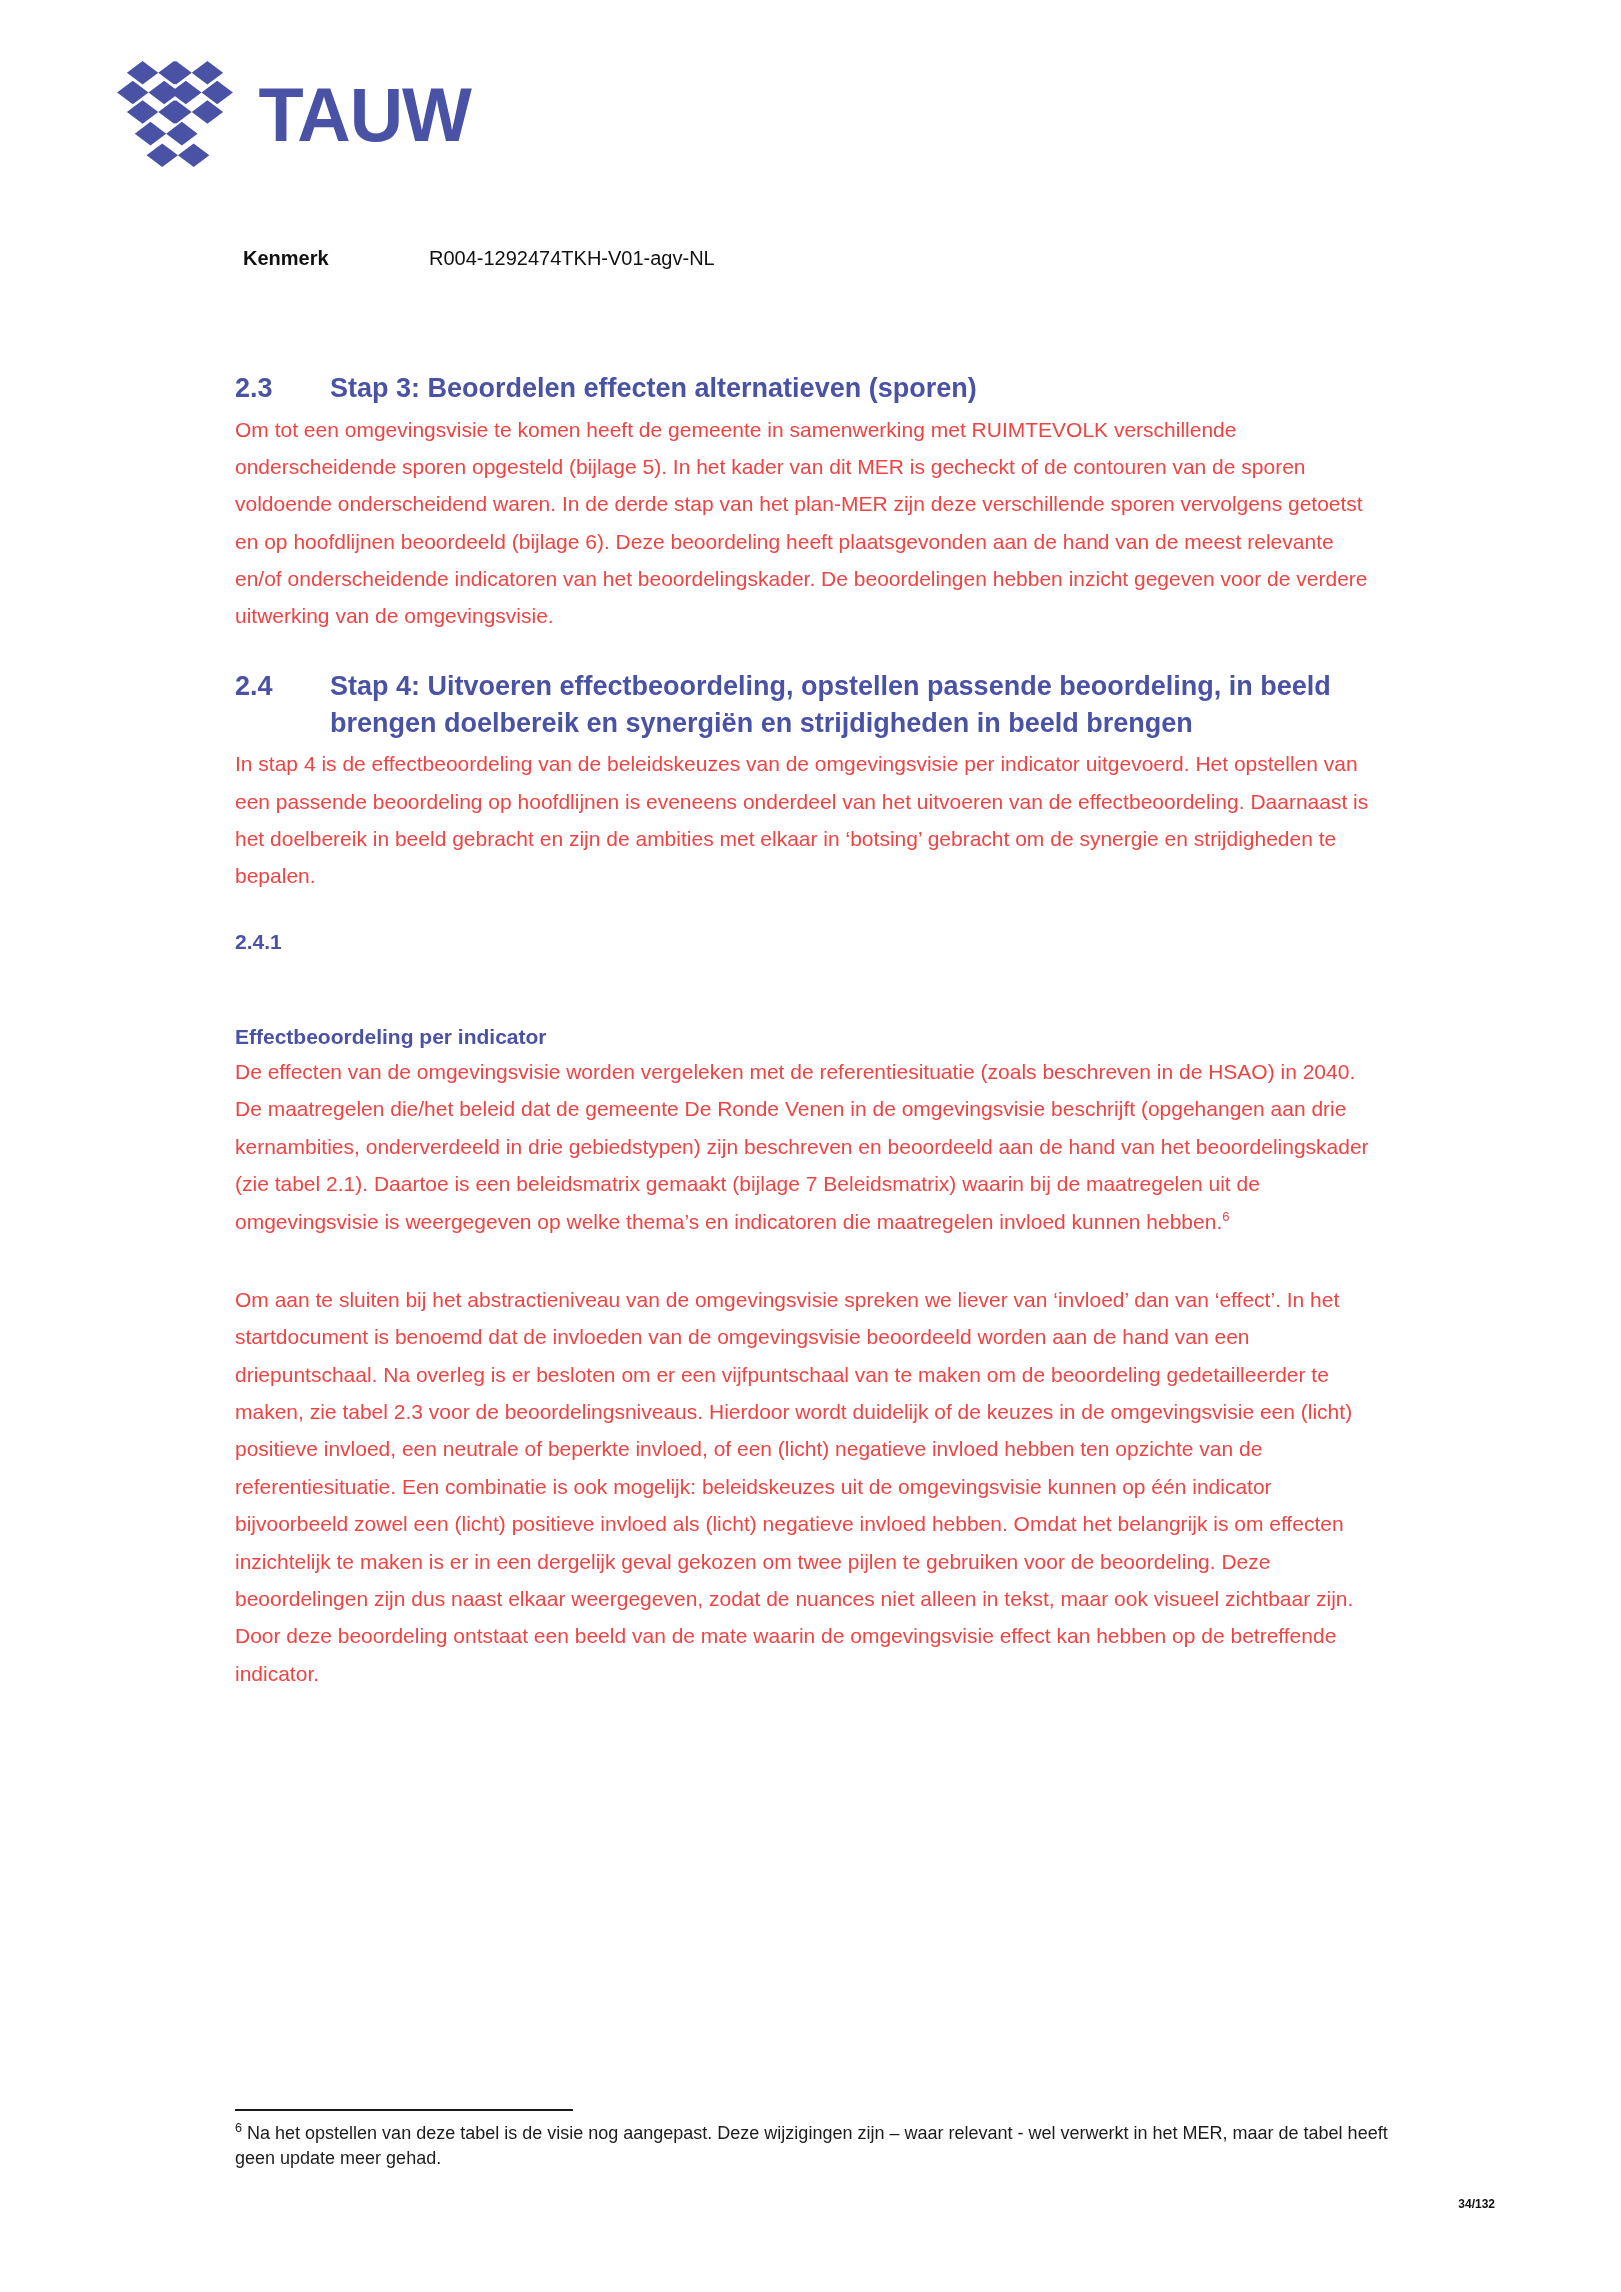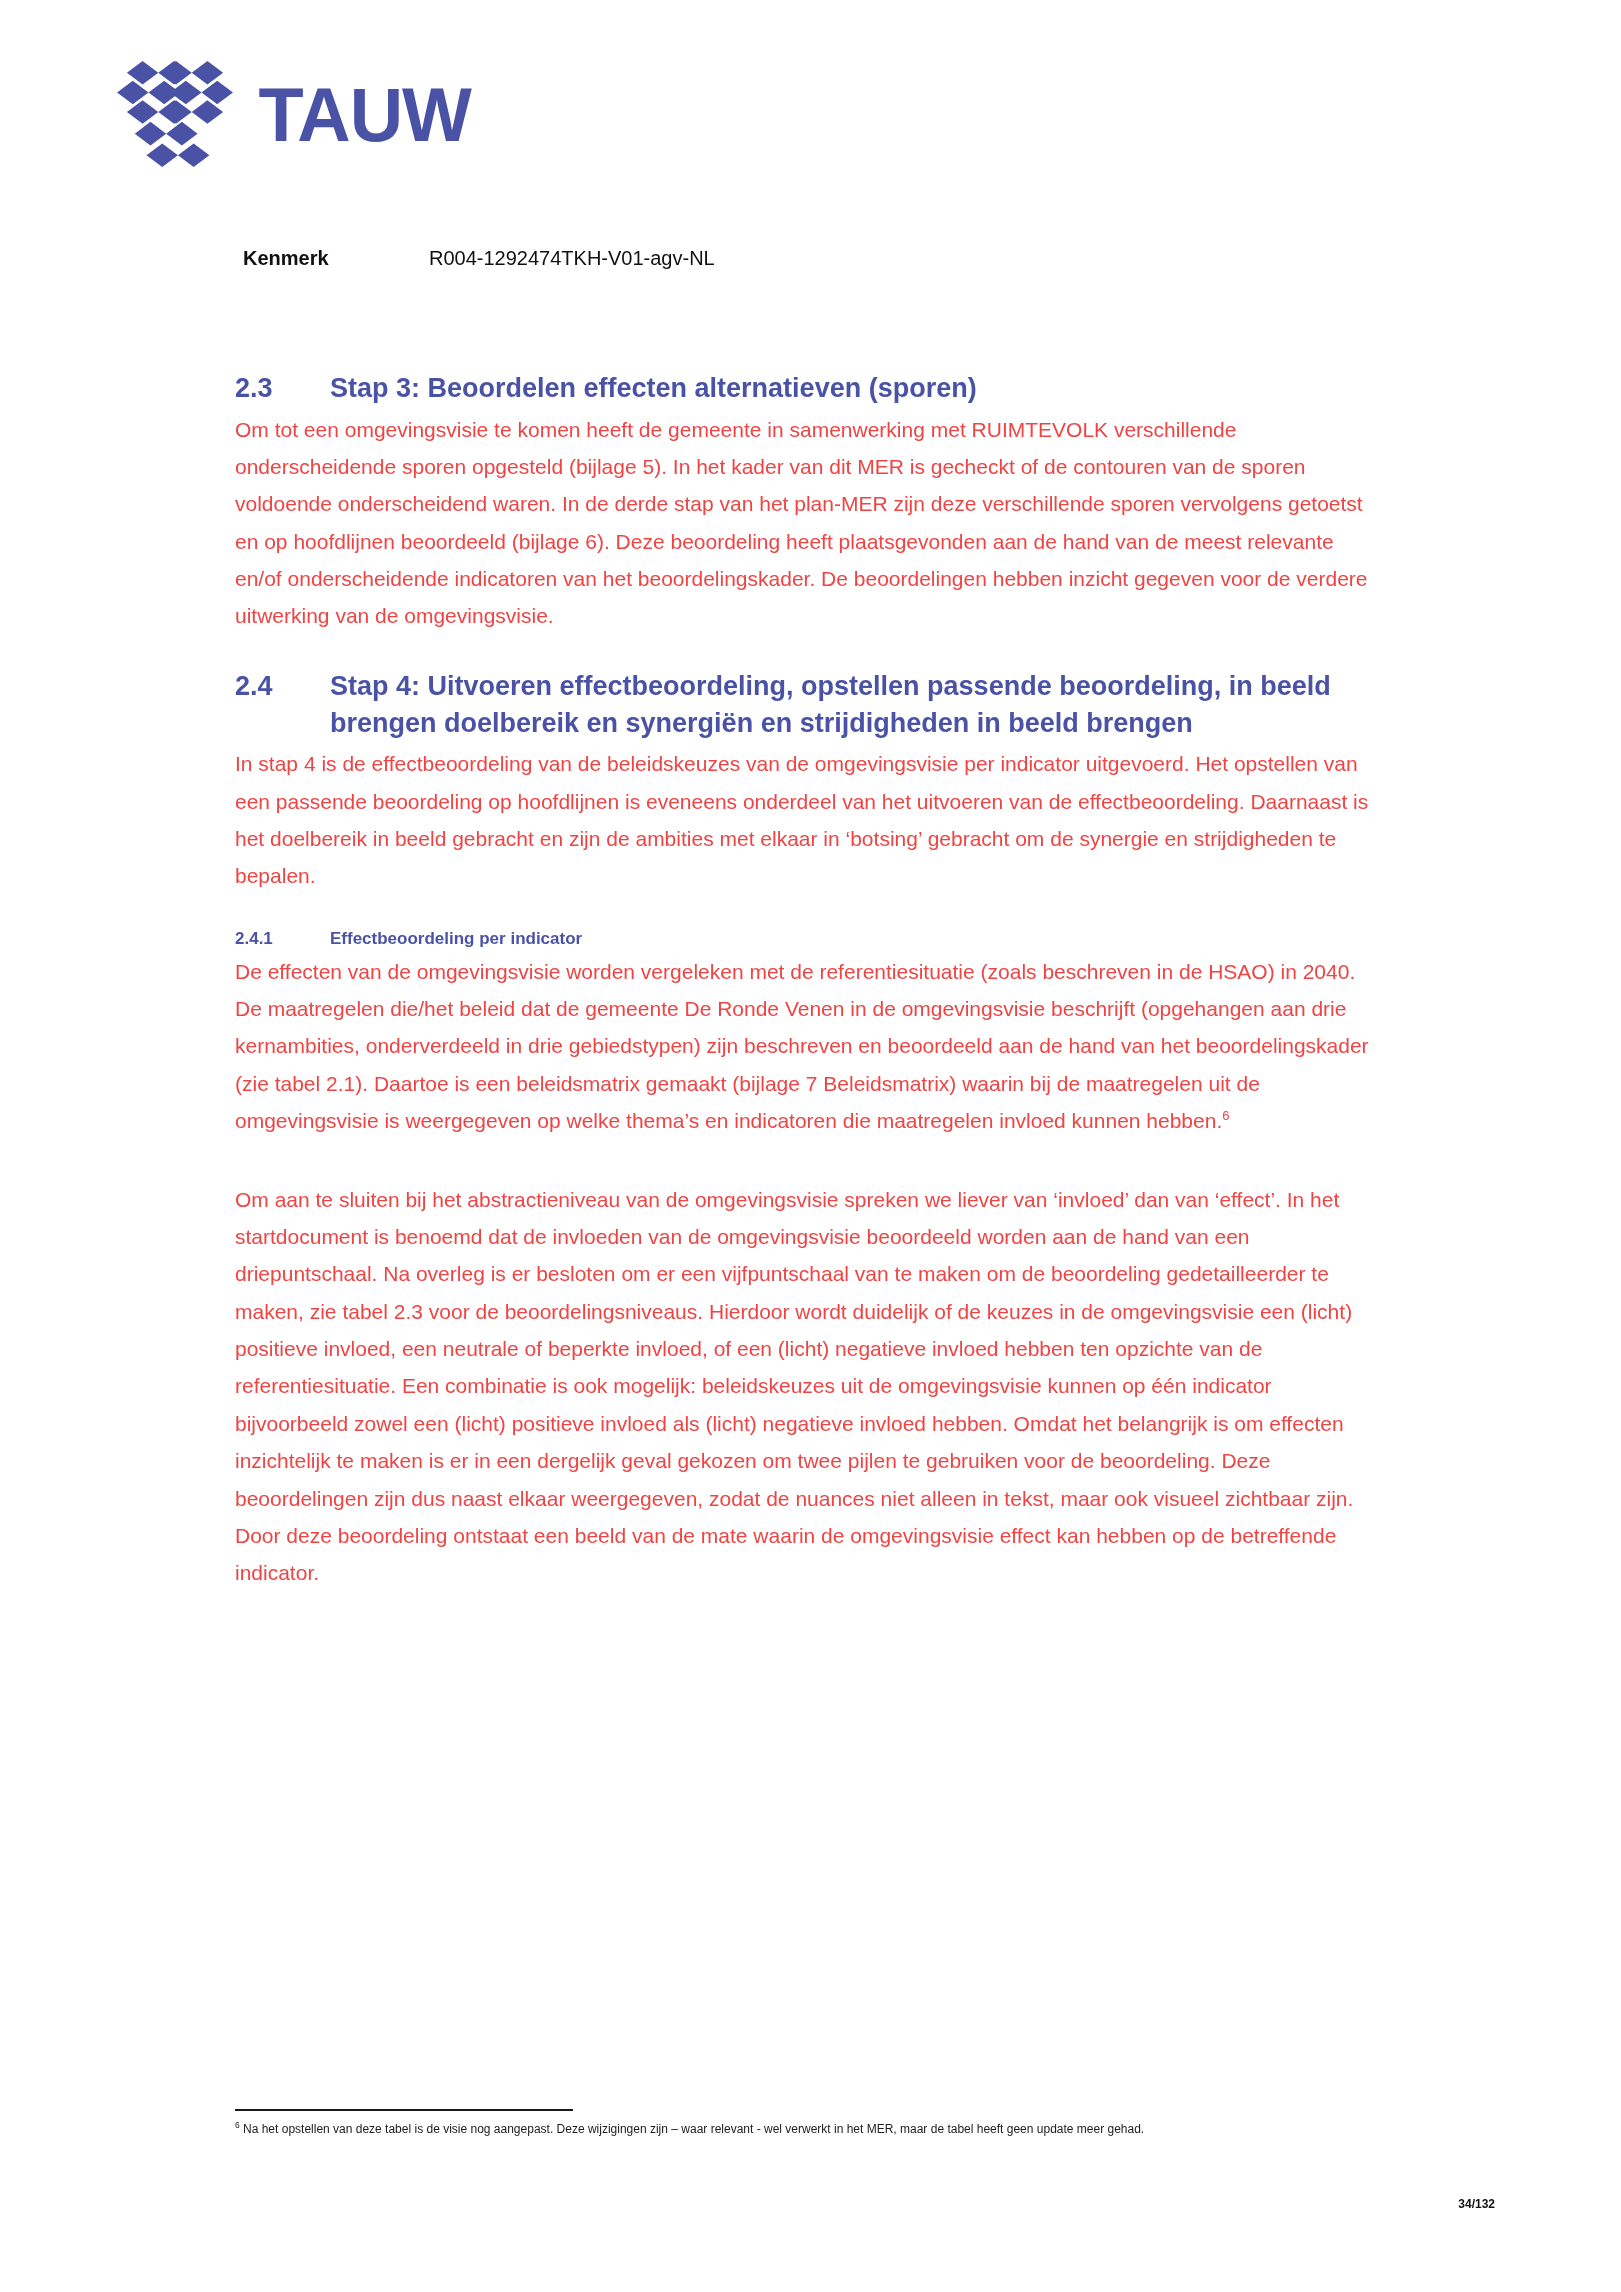--- a/index.html
+++ b/index.html
@@ -86,23 +86,24 @@
   }
   .h2 .txt {
     flex: 1 1 auto;
   }
 
   .h3 {
     display: flex;
     align-items: flex-start;
     color: #4a52a5;
     font-weight: bold;
-    font-size: 17px;
+    font-size: 21px;
     line-height: 1.35;
     margin: 0 0 2px 0;
+    flex-direction: column;
   }
   .h3 .num {
     flex: 0 0 95px;
   }
 
   
   p.body {
     margin: 0;
     font-size: 21px;
     line-height: 1.78;
@@ -125,21 +126,21 @@
     top: 2109px;
     width: 1157px;
   }
   .footnote-rule {
     width: 338px;
     height: 0;
     border-top: 2.9px solid #1a1a1a;
     margin: 0 0 9.8px 0;
   }
   .footnote-text {
-    font-size: 12px;
+    font-size: 18px;
     line-height: 1.42;
     color: #1c1c1c;
     margin: 0;
   }
   .footnote-text sup {
     font-size: 0.7em;
     vertical-align: super;
     line-height: 0;
   }
 

